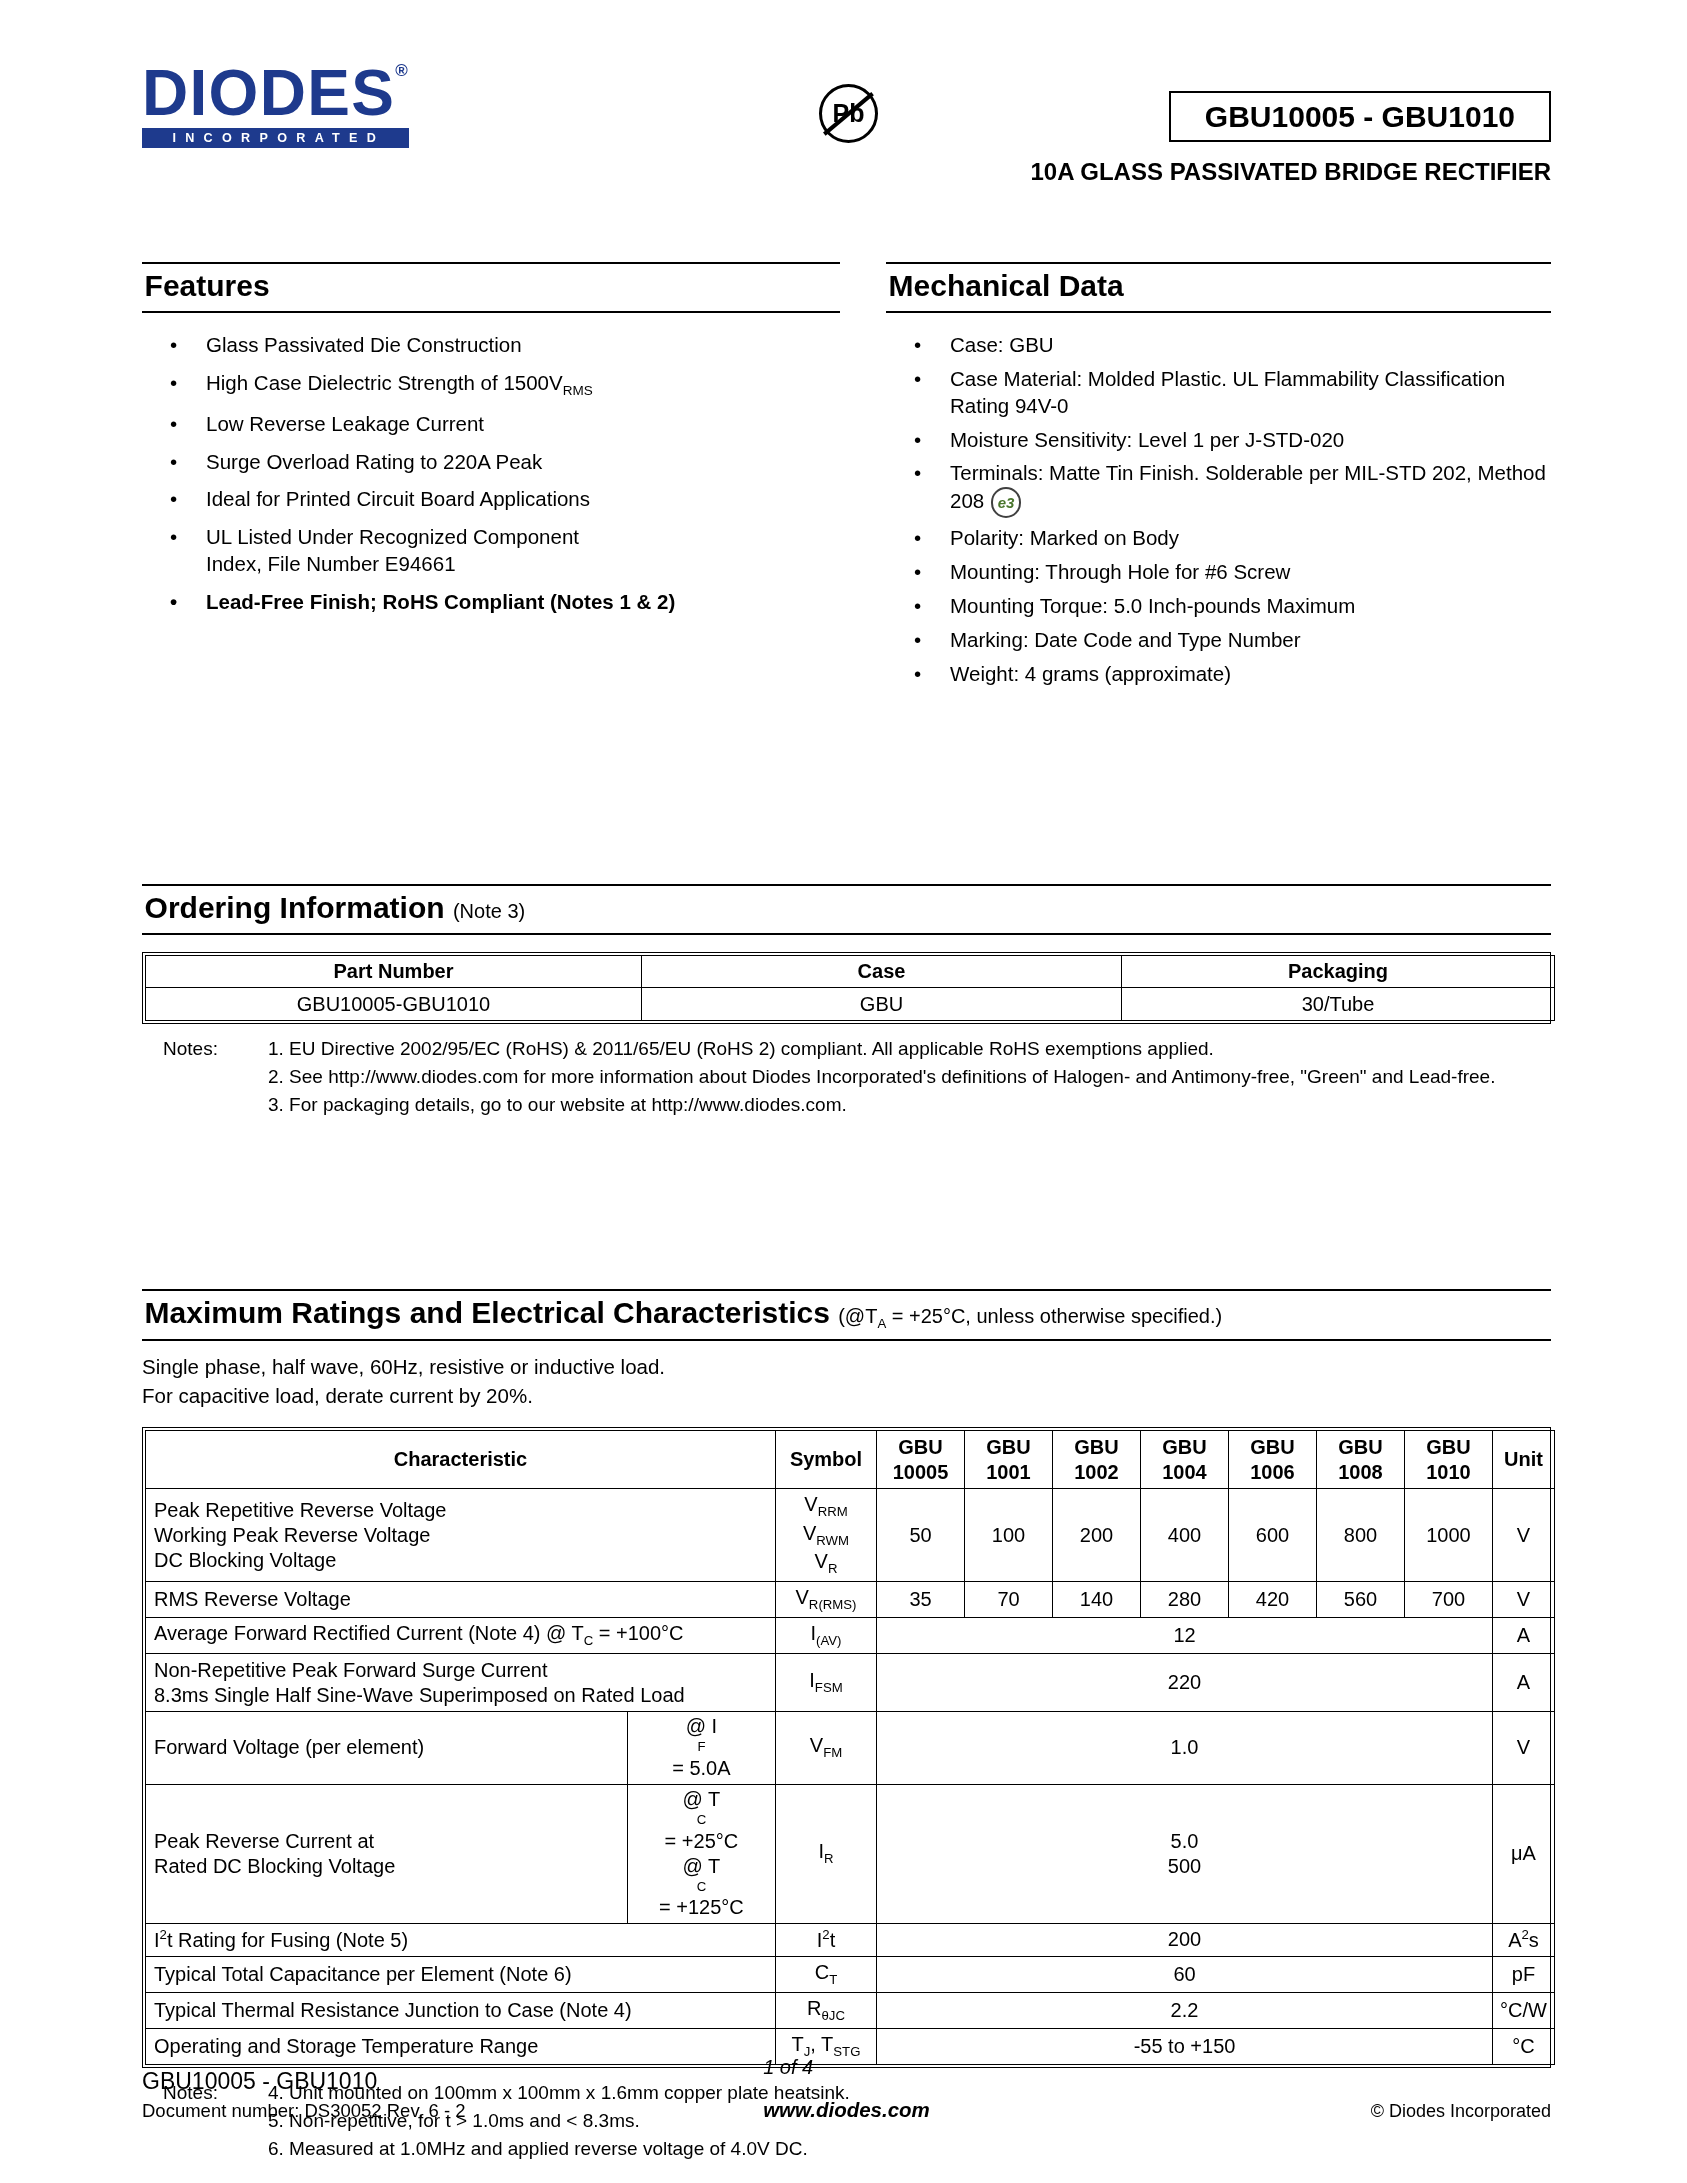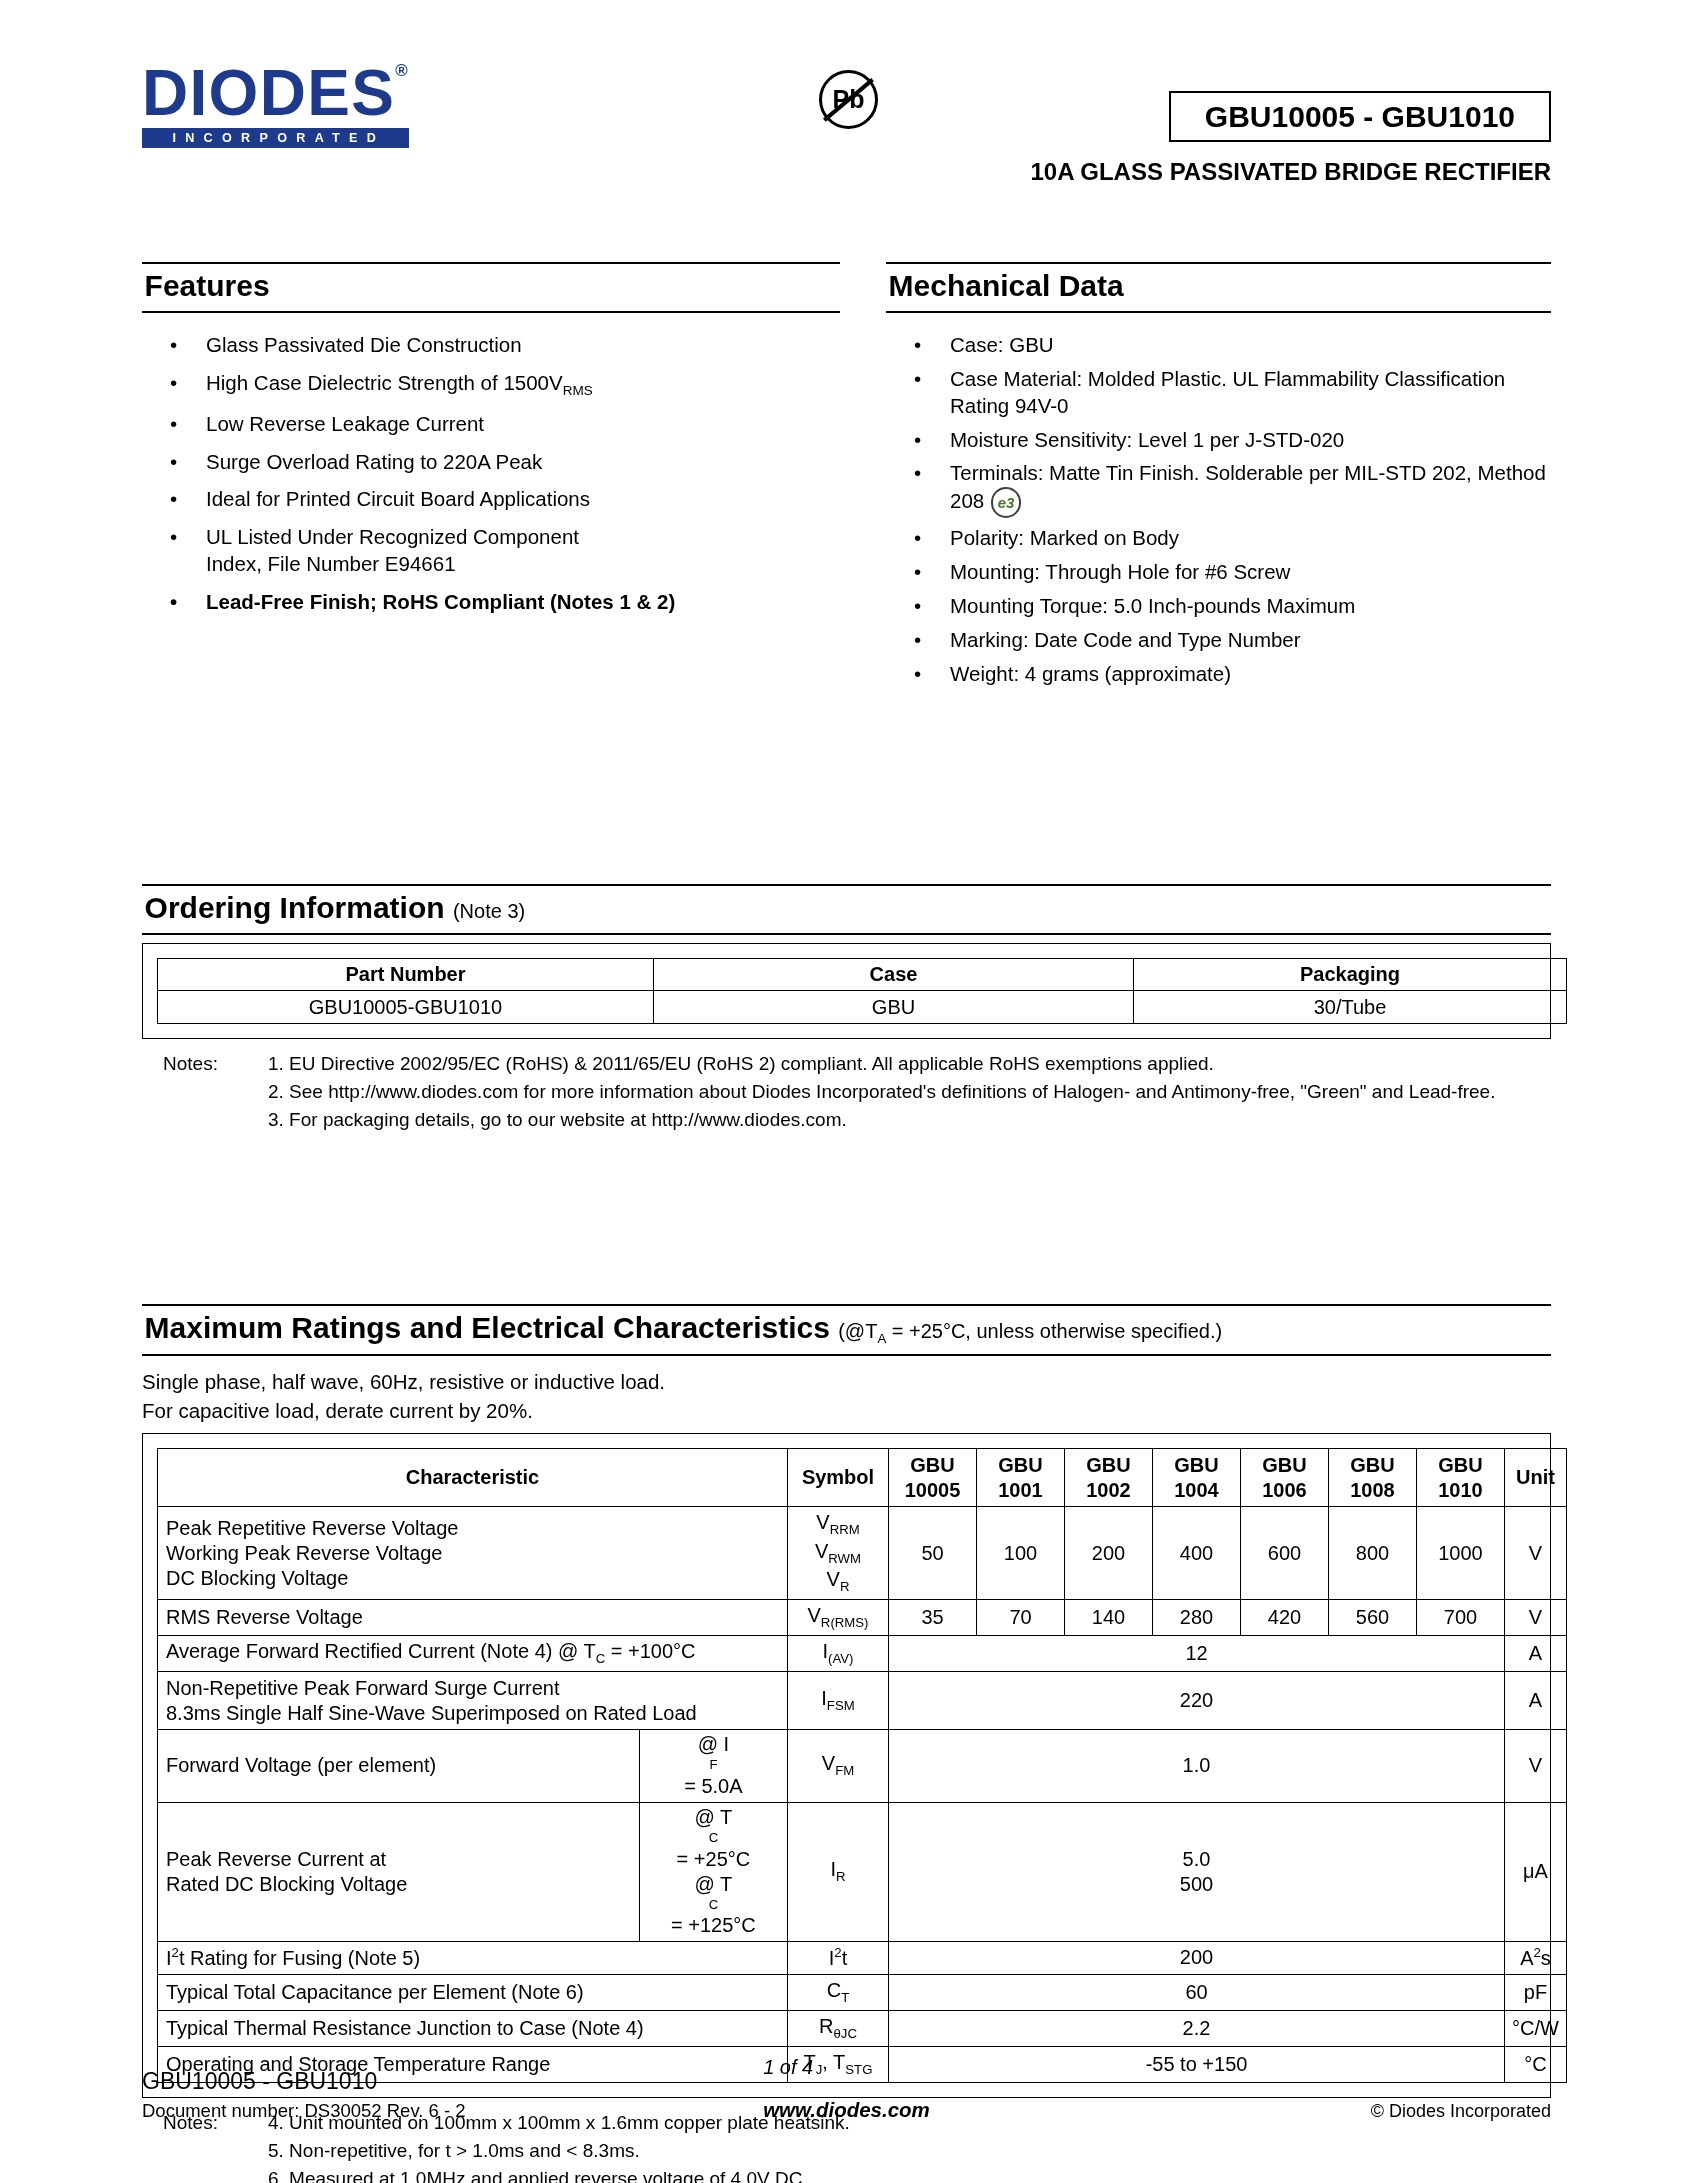--- a/index.html
+++ b/index.html
@@ -7,21 +7,21 @@
         font-family:"Liberation Sans", sans-serif;overflow:hidden;}
   .content{padding:0 136px 0 142px;}
 
   
   .header-row{display:flex;justify-content:space-between;align-items:flex-start;margin-top:63px;}
   .logo-block{display:inline-block;}
   .logo-text{font-size:64px;font-weight:bold;color:#1e3a8d;letter-spacing:1.3px;line-height:0.95;}
   .logo-reg{font-size:17px;vertical-align:top;color:#1e3a8d;font-weight:bold;}
   .logo-bar{background:#1e3a8d;color:#fff;font-size:12.6px;font-weight:bold;
             letter-spacing:9.3px;text-align:center;padding:3.3px 0 2.6px 6.6px;margin-top:4px;}
-  .pb-icon{position:absolute;left:819px;top:70px;width:53px;height:53px;border:3.3px solid #000;
+  .pb-icon{position:absolute;left:819px;top:84px;width:53px;height:53px;border:3.3px solid #000;
            border-radius:50%;display:flex;align-items:center;justify-content:center;
            font-size:25px;font-weight:bold;}
   .pb-icon::after{content:"";position:absolute;left:-10%;top:48%;width:118%;height:4px;
                   background:#000;transform:rotate(-40deg);}
   .title-col{display:flex;flex-direction:column;align-items:flex-end;}
   .part-box{border:2.6px solid #000;font-size:30px;font-weight:bold;padding:6.6px 34px;margin-top:28px;white-space:nowrap;}
   .subtitle{font-size:24px;font-weight:bold;margin-top:16px;white-space:nowrap;}
 
   
   .h2{font-size:30px;font-weight:bold;border-top:2.6px solid #000;border-bottom:2.6px solid #000;
@@ -40,21 +40,21 @@
   .e3{display:inline-flex;align-items:center;justify-content:center;width:26.5px;height:26.5px;
       border:2px solid #404040;border-radius:50%;color:#49752c;font-size:15px;font-weight:bold;
       font-style:italic;vertical-align:middle;margin-left:6.6px;}
 
   
   .section-ordering{margin-top:189px;}
   .section-ratings{margin-top:169px;}
   .intro{font-size:20.5px;line-height:1.4;margin-top:12px;}
 
   
-  .tablewrap{border:1.3px solid #000;padding:14px;margin-top:8px;}
+  .tablewrap{border:1.3px solid #000;padding:2px;margin-top:17px;}
   table{border-collapse:collapse;width:100%;table-layout:fixed;}
   th,td{border:1.3px solid #000;font-size:20px;padding:3.3px 5.3px;text-align:center;vertical-align:middle;line-height:1.25;}
   th{font-weight:bold;}
   .big-table .char{text-align:left;padding-left:8px;}
   .char-split{padding:0;}
   .split{display:flex;align-items:stretch;height:100%;}
   .split-left{flex:1;padding:4px 8px;display:flex;flex-direction:column;justify-content:center;text-align:left;}
   .split-right{width:142px;border-left:1.3px solid #000;display:flex;flex-direction:column;
                justify-content:center;align-items:center;padding:2.6px;text-align:center;}
   sub{font-size:66%;}

